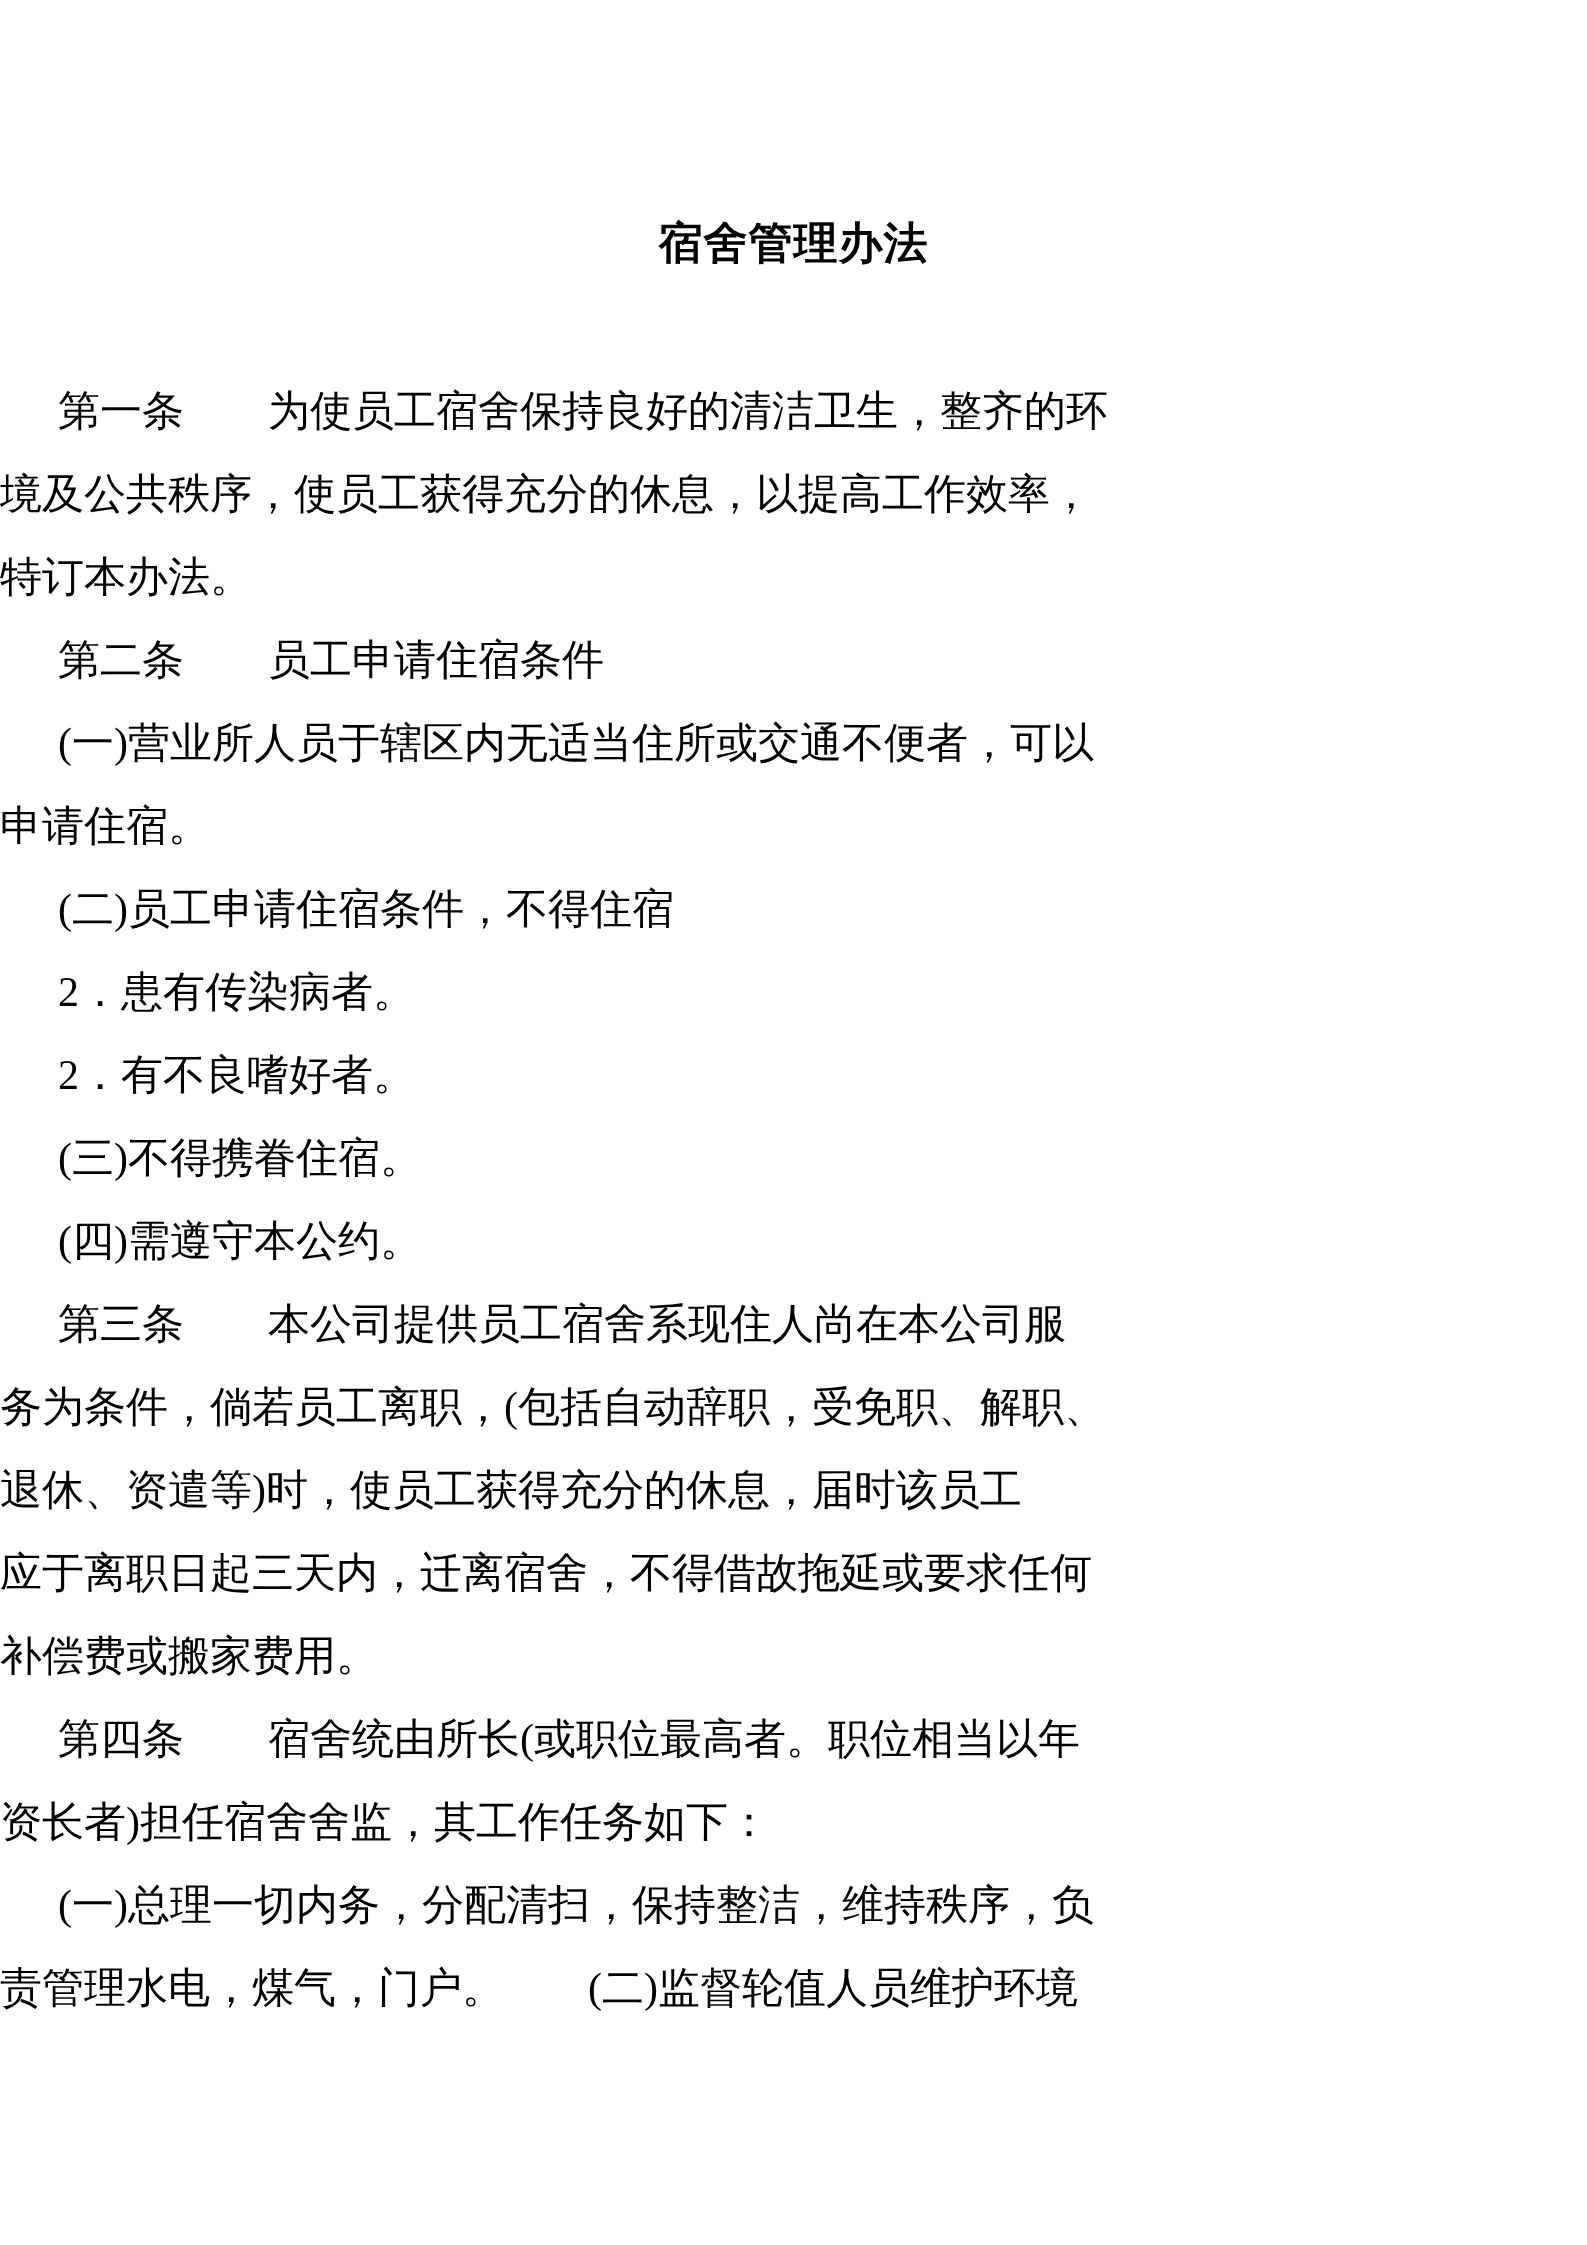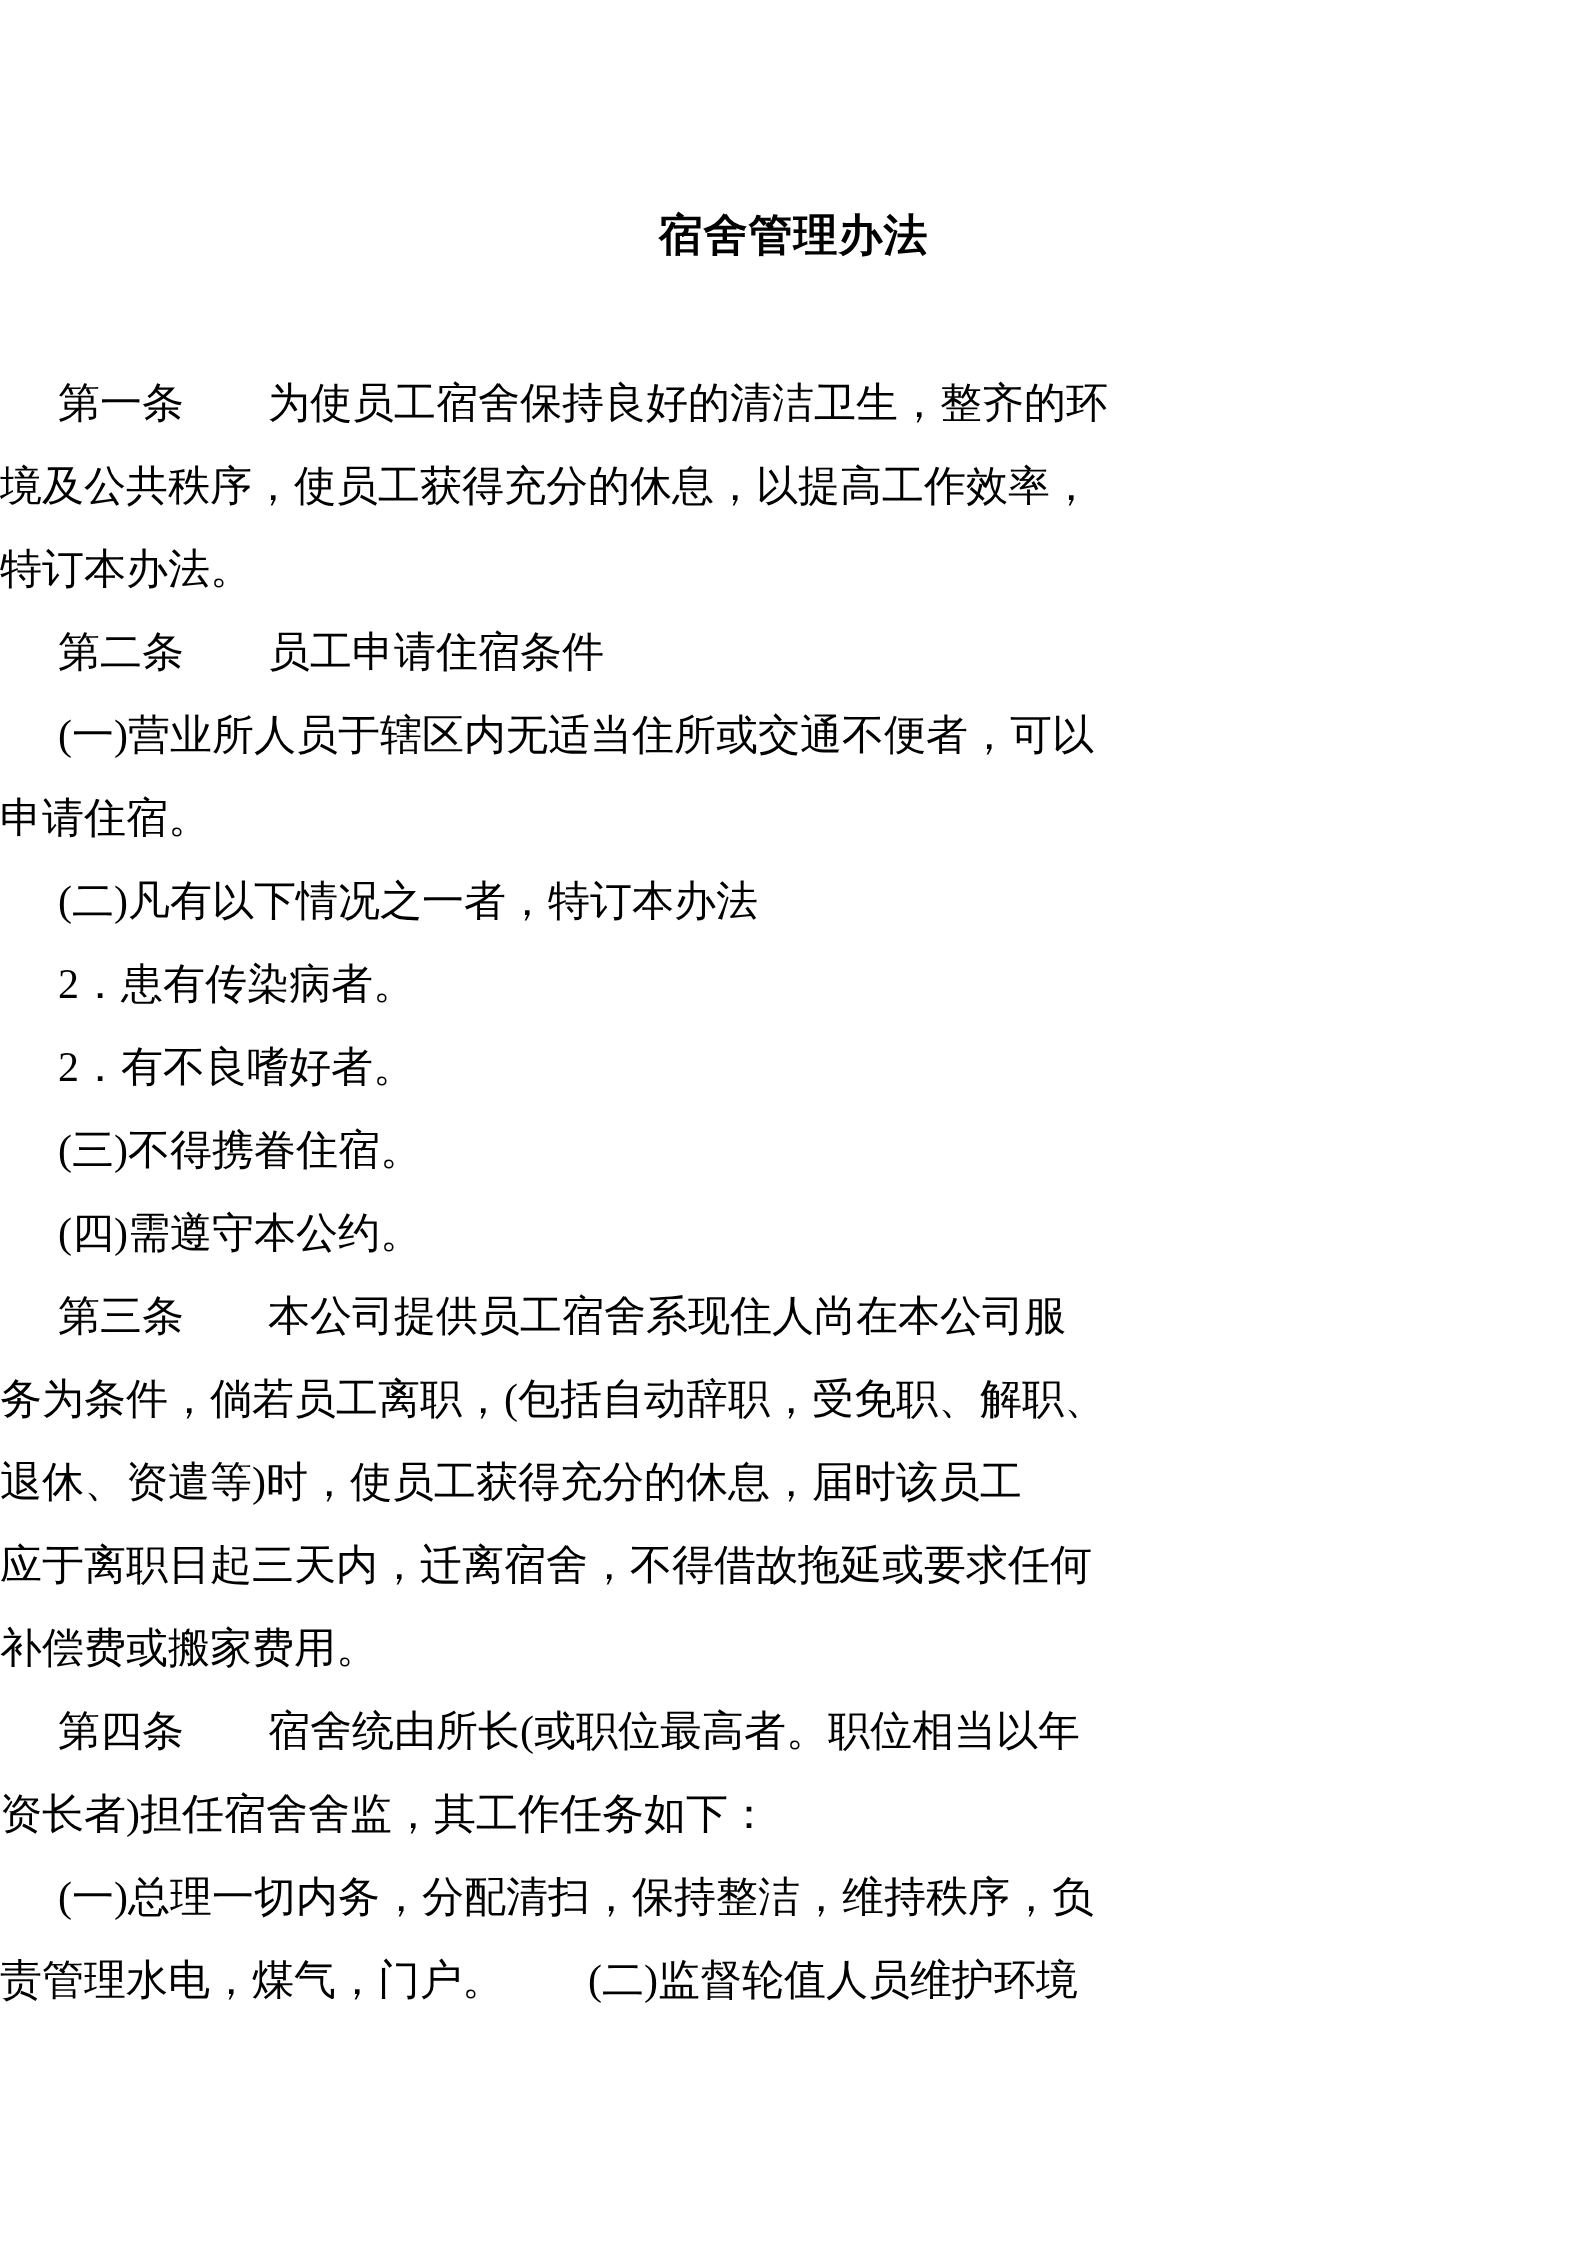--- a/index.html
+++ b/index.html
@@ -11,21 +11,21 @@
     position: relative;
     width: 1587px;
     height: 2245px;
     background: #ffffff;
     color: #000000;
     font-family: "Liberation Serif", "DejaVu Serif", serif;
     overflow: hidden;
     box-sizing: border-box;
   }
   .doc-title {
-    margin: 0;
+    margin: 8px;
     padding-top: 205px;
     height: 60px;
     line-height: 60px;
     text-align: center;
     font-family: "Liberation Sans", "DejaVu Sans", sans-serif;
     font-weight: 700;
     font-size: 44px;
     letter-spacing: 1px;
     color: #000000;
   }
@@ -49,21 +49,21 @@
 
 <div class="page">
   <h1 class="doc-title">宿舍管理办法</h1>
   <div class="doc-body" id="doc-body">
       <div class="line indent">第一条　　为使员工宿舍保持良好的清洁卫生，整齐的环</div>
       <div class="line">境及公共秩序，使员工获得充分的休息，以提高工作效率，</div>
       <div class="line">特订本办法。</div>
       <div class="line indent">第二条　　员工申请住宿条件</div>
       <div class="line indent">(一)营业所人员于辖区内无适当住所或交通不便者，可以</div>
       <div class="line">申请住宿。</div>
-      <div class="line indent">(二)凡有以下情况之一者，特订本办法</div>
+      <div class="line indent">(二)员工申请住宿条件，不得住宿</div>
       <div class="line indent">2．患有传染病者。</div>
       <div class="line indent">2．有不良嗜好者。</div>
       <div class="line indent">(三)不得携眷住宿。</div>
       <div class="line indent">(四)需遵守本公约。</div>
       <div class="line indent">第三条　　本公司提供员工宿舍系现住人尚在本公司服</div>
       <div class="line">务为条件，倘若员工离职，(包括自动辞职，受免职、解职、</div>
       <div class="line">退休、资遣等)时，使员工获得充分的休息，届时该员工</div>
       <div class="line">应于离职日起三天内，迁离宿舍，不得借故拖延或要求任何</div>
       <div class="line">补偿费或搬家费用。</div>
       <div class="line indent">第四条　　宿舍统由所长(或职位最高者。职位相当以年</div>

